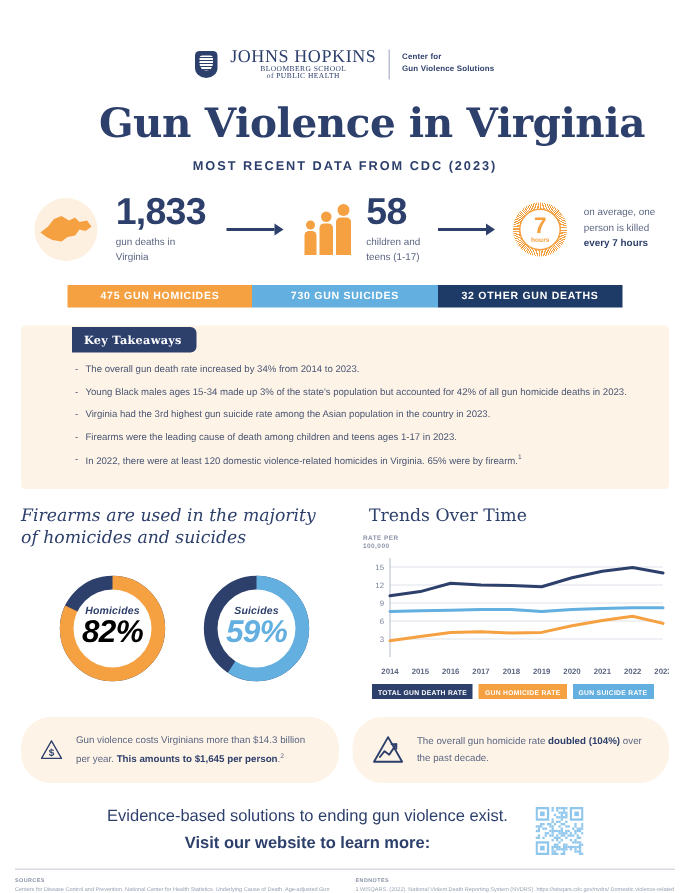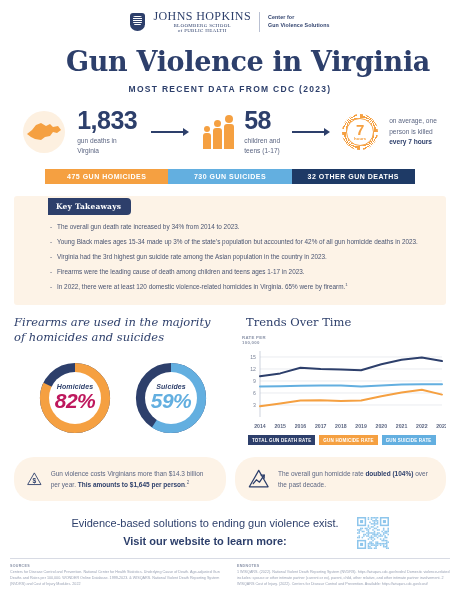--- a/index.html
+++ b/index.html
@@ -3,21 +3,21 @@
 <meta charset="utf-8">
 <style>
   * { box-sizing: border-box; margin: 0; padding: 0; }
   html, body { width: 460px; height: 595px; }
   body {
     font-family: "Liberation Sans", sans-serif;
     background: #ffffff;
     color: #2d3f6b;
     overflow: hidden;
   }
-  .page { position: relative; width: 460px; height: 434px; background:#fff; }
+  .page { position: relative; width: 460px; height: 434px; background:#fff;margin-top:21px; }
 
   
   .logo-row { display:flex; justify-content:center; align-items:center; padding-top:10px; gap:8px; }
   .shield {
     width:15px; height:18px; background:#2d3f6b;
     border-radius: 3px 3px 50% 50% / 3px 3px 38% 38%;
     position:relative; flex:none;
   }
   .shield::after{
     content:""; position:absolute; left:3px; top:3px; width:9px; height:10px;
@@ -264,21 +264,21 @@
         <div>of homicides and suicides</div>
       </div>
       <div class="donuts">
         <div class="donut">
           <svg width="78" height="78" viewBox="0 0 42 42">
             <circle cx="21" cy="21" r="15.9" fill="none" stroke="#2d3f6b" stroke-width="6"></circle>
             <circle id="ring-h" cx="21" cy="21" r="15.9" fill="none" stroke="#f5a041" stroke-width="6" stroke-dasharray="82 18" transform="rotate(-90 21 21)"></circle>
           </svg>
           <div class="hole">
             <div class="d-lab">Homicides</div>
-            <div class="d-val" style="color:#be185d">82%</div>
+            <div class="d-val" style="color:#000000">82%</div>
           </div>
         </div>
         <div class="donut">
           <svg width="78" height="78" viewBox="0 0 42 42">
             <circle cx="21" cy="21" r="15.9" fill="none" stroke="#2d3f6b" stroke-width="6"></circle>
             <circle id="ring-s" cx="21" cy="21" r="15.9" fill="none" stroke="#63afe0" stroke-width="6" stroke-dasharray="59 41" transform="rotate(-90 21 21)"></circle>
           </svg>
           <div class="hole">
             <div class="d-lab">Suicides</div>
             <div class="d-val" style="color:#63afe0">59%</div>

